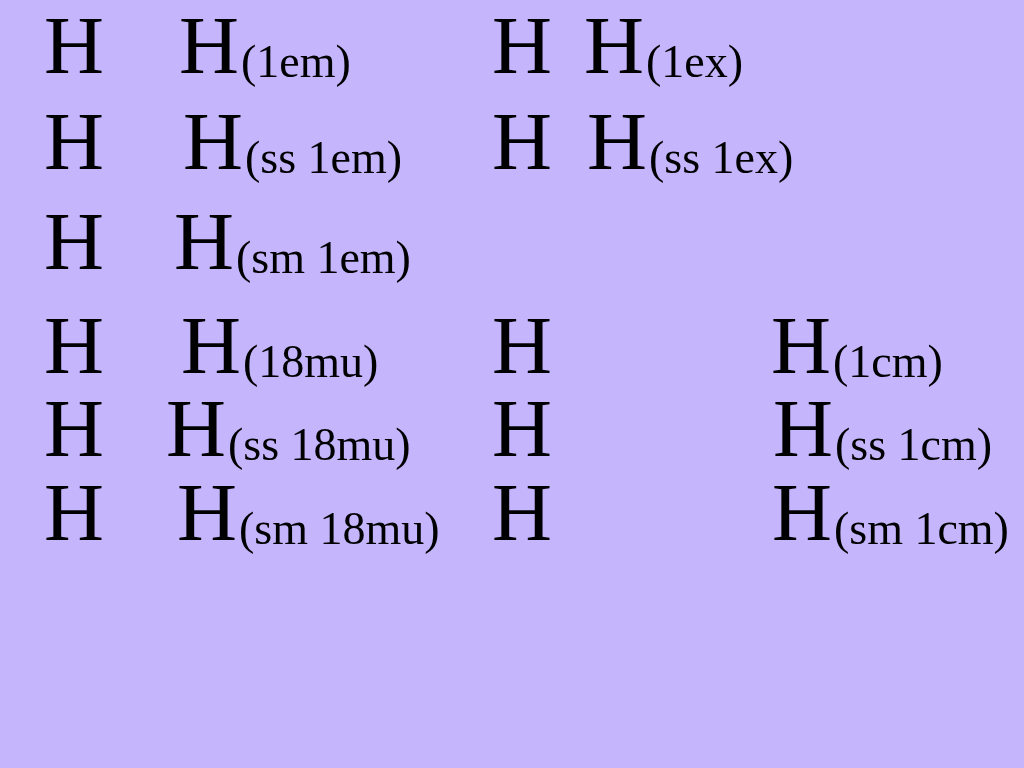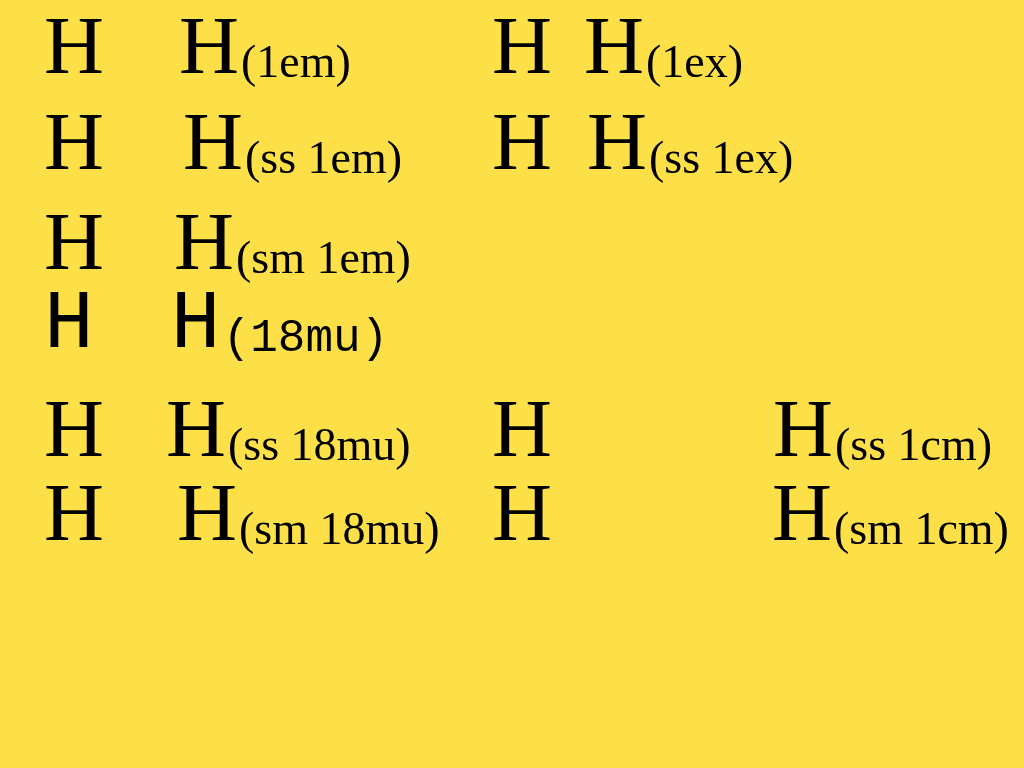--- a/index.html
+++ b/index.html
@@ -1,35 +1,35 @@
 <!DOCTYPE html>
 <html><head>
 <meta charset="utf-8">
 <style>
   html,body{margin:0;padding:0;background:#ffffff;}
   .page{
     position:relative;
     width:1024px;height:768px;
-    background:#fde047;color:#000000;
+    background:#c4b5fd;color:#000000;
     font-family:"Liberation Serif", serif;
     overflow:hidden;
   }
   .row{
     position:absolute;
     white-space:nowrap;
     font-size:83px;
     line-height:1;
     color:#000000;
   }
   .colL{left:44px;}
   .colR{left:492px;}
   .r0{top:4px;}
   .r1{top:100px;}
   .r2{top:200px;}
-  .r3{top:284px;font-family:Liberation Mono, monospace;}
+  .r3{top:304px;}
   .r4{top:387px;}
   .r5{top:471px;}
   .H{display:inline;}
   .gap{display:inline-block;height:1px;}
   .g0{width:75px;}  .g1{width:79px;}  .g2{width:70px;}
   .g3{width:77px;}  .g4{width:62px;}  .g5{width:73px;}
   .g6{width:32px;}  .g7{width:35px;}  .g8{width:31px;}
   .g9{width:219px;} .g10{width:221px;} .g11{width:220px;}
   .lbl{
     font-size:46px;
@@ -69,20 +69,23 @@
 
   <div class="row colR r0">
     <span class="H">H</span><span class="gap g6"></span><span class="H">H</span><span class="lbl">(1ex)</span>
   </div>
 
   <div class="row colR r1">
     <span class="H">H</span><span class="gap g7"></span><span class="H">H</span><span class="lbl">(ss 1ex)</span>
   </div>
 
 
+  <div class="row colR r3">
+    <span class="H">H</span><span class="gap g9"></span><span class="H">H</span><span class="lbl">(1cm)</span>
+  </div>
 
   <div class="row colR r4">
     <span class="H">H</span><span class="gap g10"></span><span class="H">H</span><span class="lbl">(ss 1cm)</span>
   </div>
 
   <div class="row colR r5">
     <span class="H">H</span><span class="gap g11"></span><span class="H">H</span><span class="lbl">(sm 1cm)</span>
   </div>
 
 </div>

